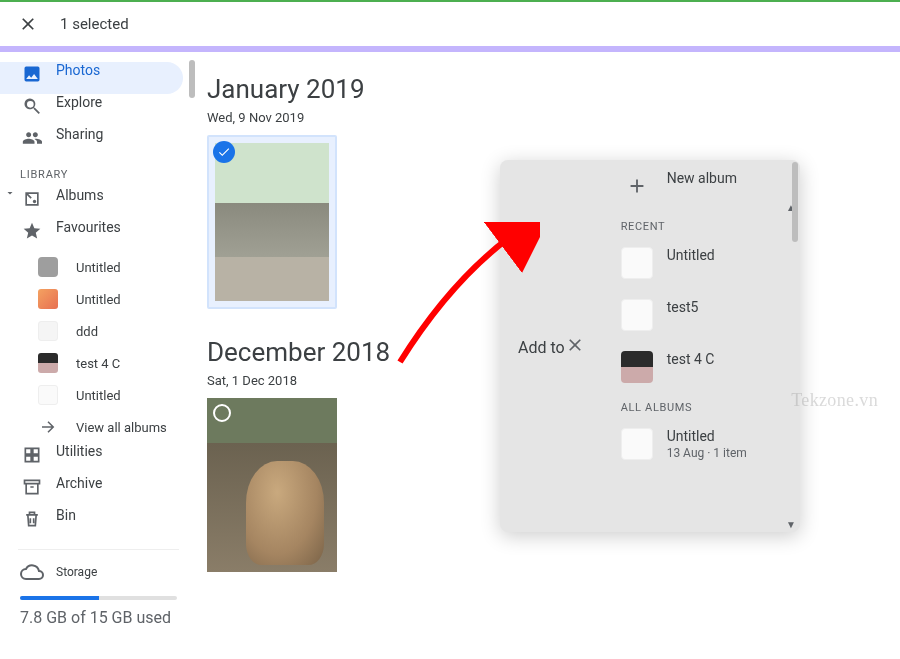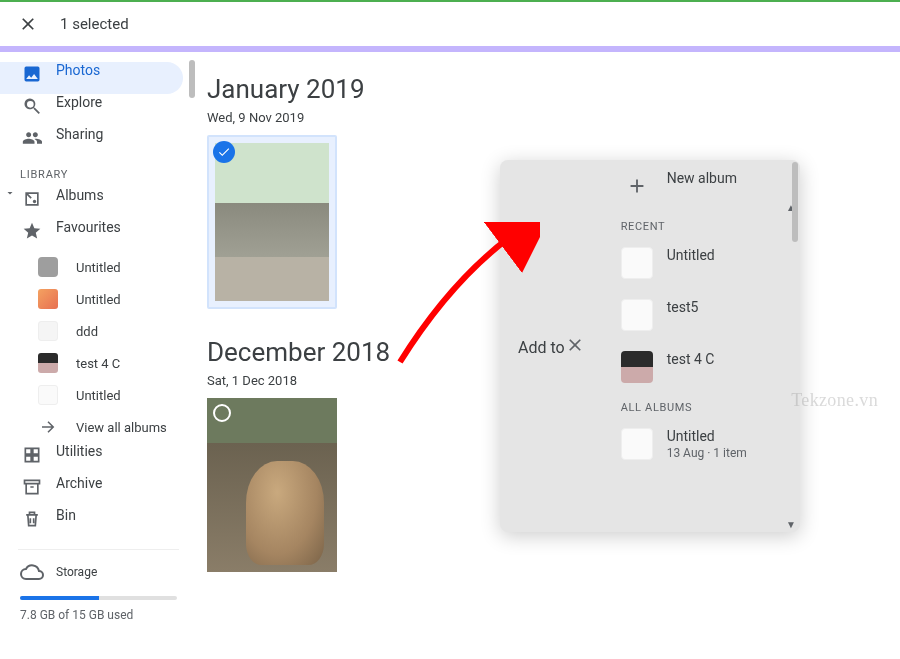--- a/index.html
+++ b/index.html
@@ -27,21 +27,21 @@
 
   .album-item { height: 32px; display: flex; align-items: center; padding-left: 38px; font-size: 13px; color: #3c4043; cursor: pointer; }
   .album-thumb { width: 20px; height: 20px; border-radius: 3px; background: #ccc; margin-right: 18px; }
   .caret { position: absolute; left: 2px; width: 12px; height: 12px; }
 
   .storage { padding: 10px 20px 6px 20px; }
   .storage-row { display: flex; align-items: center; font-size: 12px; color: #3c4043; }
   .storage-row .ic { width: 24px; height: 24px; margin-right: 12px; display:flex; align-items:center; justify-content:center;}
   .storage-bar { height: 4px; background: #e0e0e0; border-radius: 2px; margin-top: 12px; overflow: hidden; }
   .storage-fill { height: 100%; background: #1a73e8; width: 50%; }
-  .storage-text { font-size: 12px; color: #5f6368; margin-top: 8px; }
+  .storage-text { font-size: 16px; color: #5f6368; margin-top: 8px; }
 
   
   .main { flex: 1; padding: 16px 0 0 10px; overflow: hidden; position: relative; }
   .month-title { font-size: 26px; font-weight: 400; color: #3c4043; margin-top: 6px; }
   .date-sub { font-size: 13px; color: #3c4043; margin-top: 6px; margin-bottom: 10px; }
 
   .photo { width: 130px; height: 174px; background: #e8f0fe; border: 2px solid #d2e3fc; border-radius: 2px; position: relative; display:flex; align-items:center; justify-content:center; }
   .photo-img { position:absolute; inset:6px; background: linear-gradient(#cfe3cc 0%, #cfe3cc 38%, #8a8a7e 38%, #a0a094 72%, #b8b2a5 72%, #b8b2a5 100%); }
   .check-badge { position:absolute; top:4px; left:4px; width:22px; height:22px; border-radius:50%; background:#1a73e8; display:flex; align-items:center; justify-content:center; z-index:2;}
   .check-badge svg { width:14px; height:14px; fill:#fff; }

